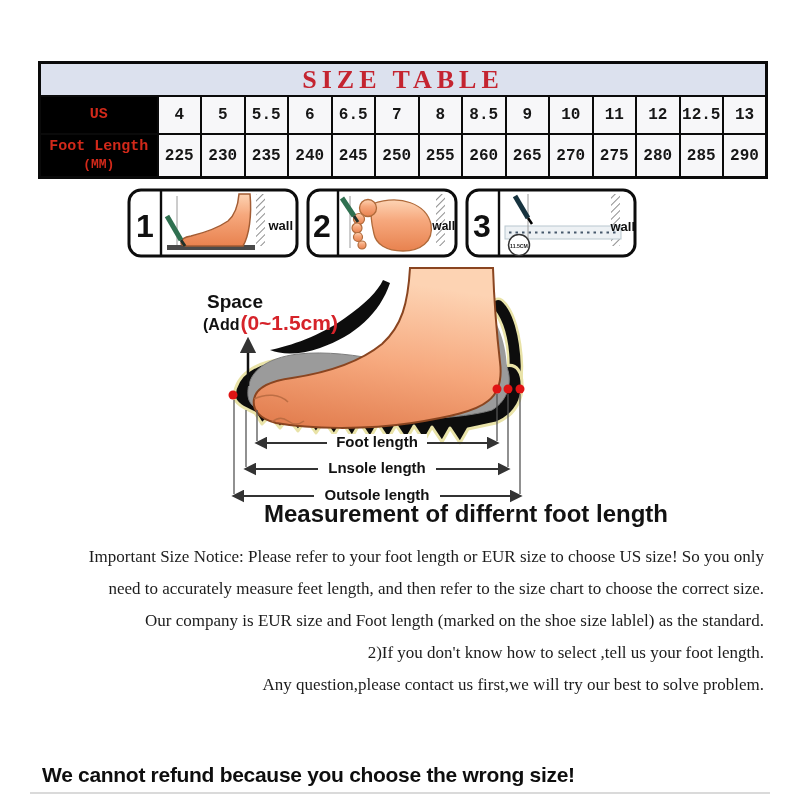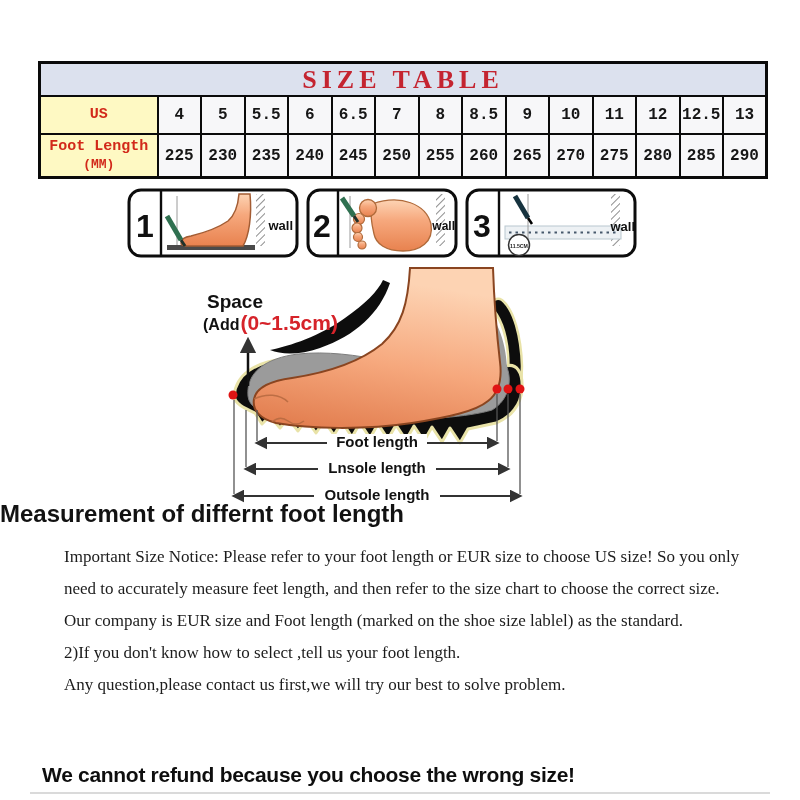--- a/index.html
+++ b/index.html
@@ -5,43 +5,43 @@
   html,body{margin:0;padding:0;background:#fff;}
   #page{position:relative;width:800px;height:800px;background:#ffffff;overflow:hidden;
         font-family:"Liberation Sans",sans-serif;}
 
   
   #size-table{position:absolute;left:38px;top:30px;width:730px;border-collapse:collapse;
               table-layout:fixed;border:3px solid #0a0a0a;margin-top:31px;}
   #size-table td{border:2px solid #0a0a0a;text-align:center;vertical-align:middle;padding:0;}
   #size-table td.hdr{background:#dce1ee;height:31px;color:#c42430;
         font-family:"Liberation Serif",serif;font-size:26px;font-weight:600;letter-spacing:5px;}
-  #size-table td.lbl{background:#fef9c3;color:#d2291a;font-family:"Liberation Mono",monospace;
+  #size-table td.lbl{background:#000000;color:#d2291a;font-family:"Liberation Mono",monospace;
         font-weight:bold;font-size:15px;line-height:1.25;}
   #size-table tr.r-us td{height:36px;}
   #size-table tr.r-fl td{height:41px;}
   #size-table tr.r-cn td{height:33px;}
   #size-table td.val{background:#f7f7f9;color:#161616;font-family:"Liberation Mono",monospace;
         font-weight:bold;font-size:16px;}
   #size-table .sub{font-size:13px;}
 
   
   #steps{position:absolute;left:127px;top:188px;width:515px;height:70px;display:flex;gap:7px;}
 
   
   #foot-svg{position:absolute;left:150px;top:258px;width:470px;height:250px;}
 
   
-  #heading{position:absolute;left:0;top:500px;width:668px;text-align:left;
+  #heading{position:absolute;left:0;top:500px;width:668px;text-align:right;
            font-size:24px;font-weight:bold;color:#121212;}
 
   
   #notice{position:absolute;left:64px;top:541px;width:700px;color:#1c1c1c;
           font-family:"Liberation Serif",serif;font-size:17px;}
-  #notice .nline{height:32px;line-height:32px;white-space:nowrap;}
+  #notice .nline{height:32px;line-height:32px;white-space:nowrap;text-align:right;}
 
   
   #warning{position:absolute;left:42px;top:763px;font-size:21px;font-weight:bold;
            color:#0e0e0e;letter-spacing:-0.3px;white-space:nowrap;}
 
   #bottom-rule{position:absolute;left:30px;top:792px;width:740px;height:0;
                border-top:2px solid #dadada;}
 
   svg text{font-family:"Liberation Sans",sans-serif;}
 </style>

